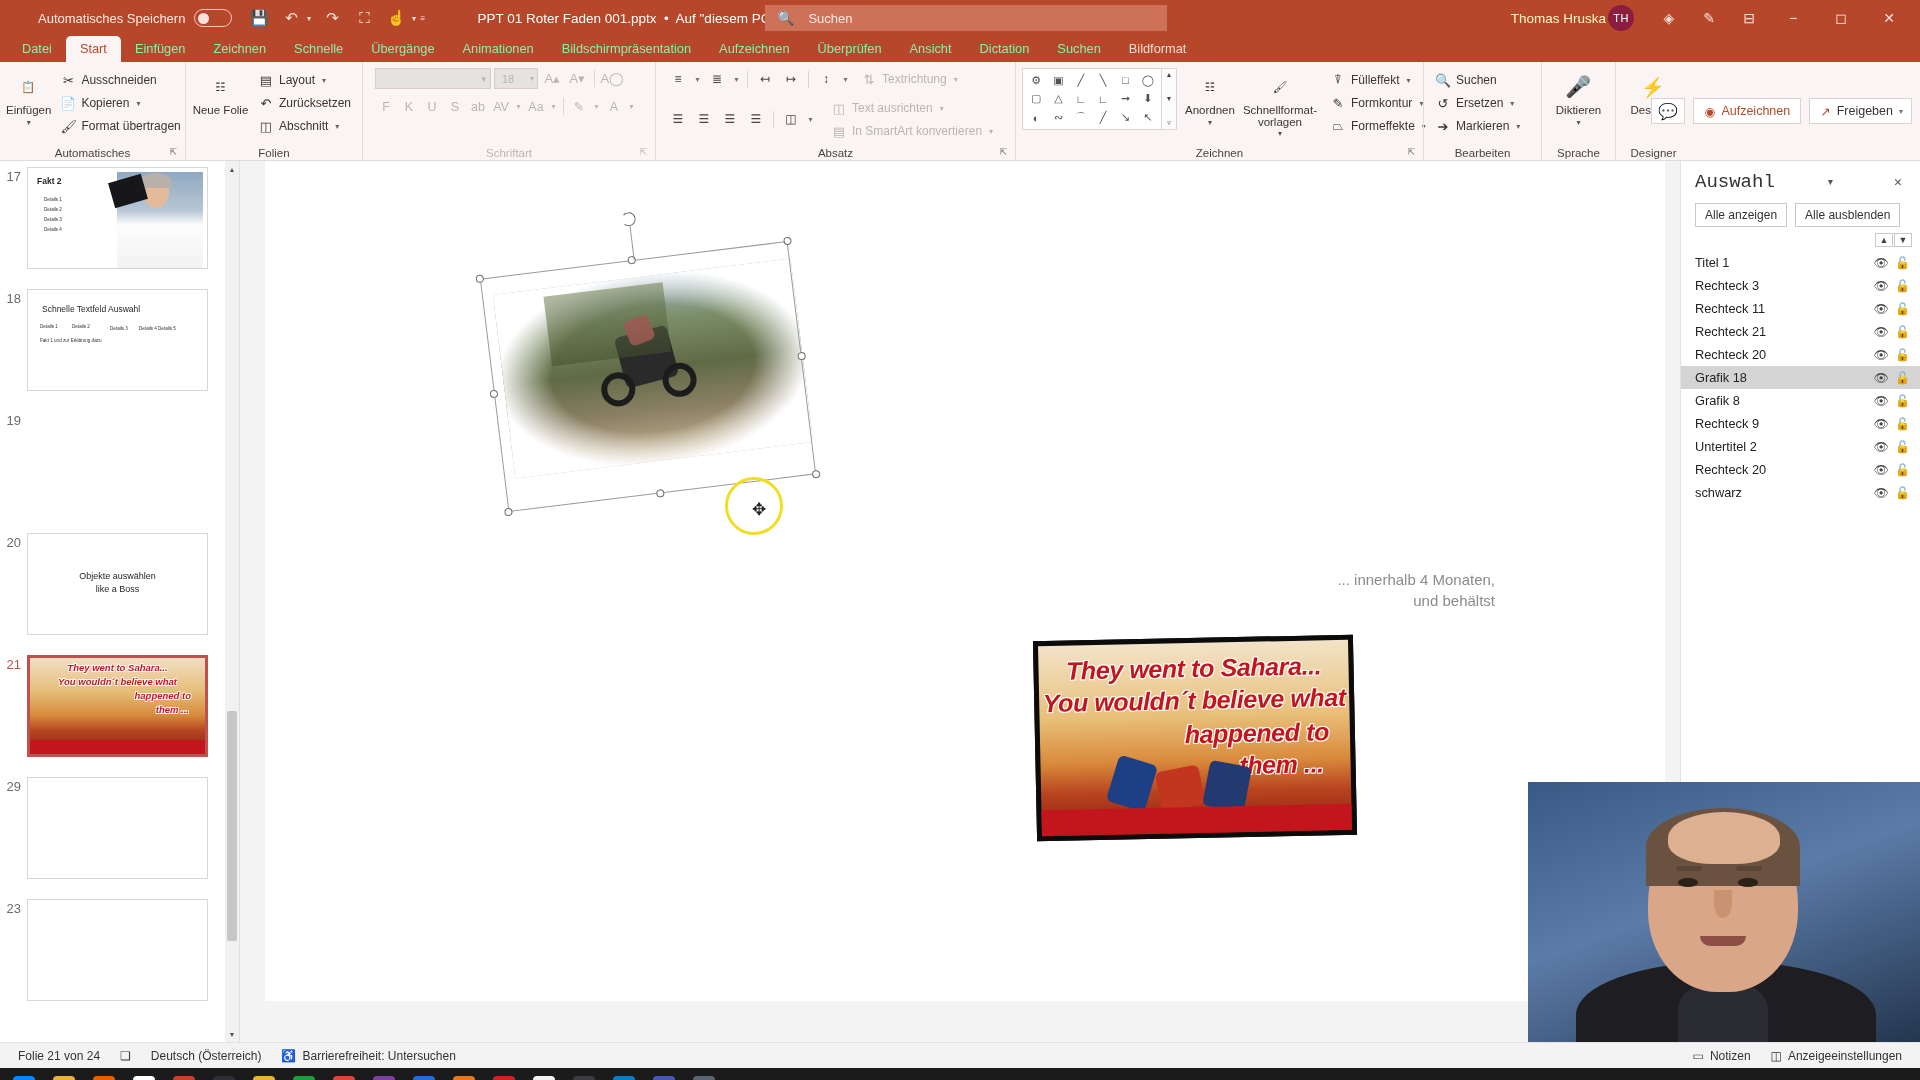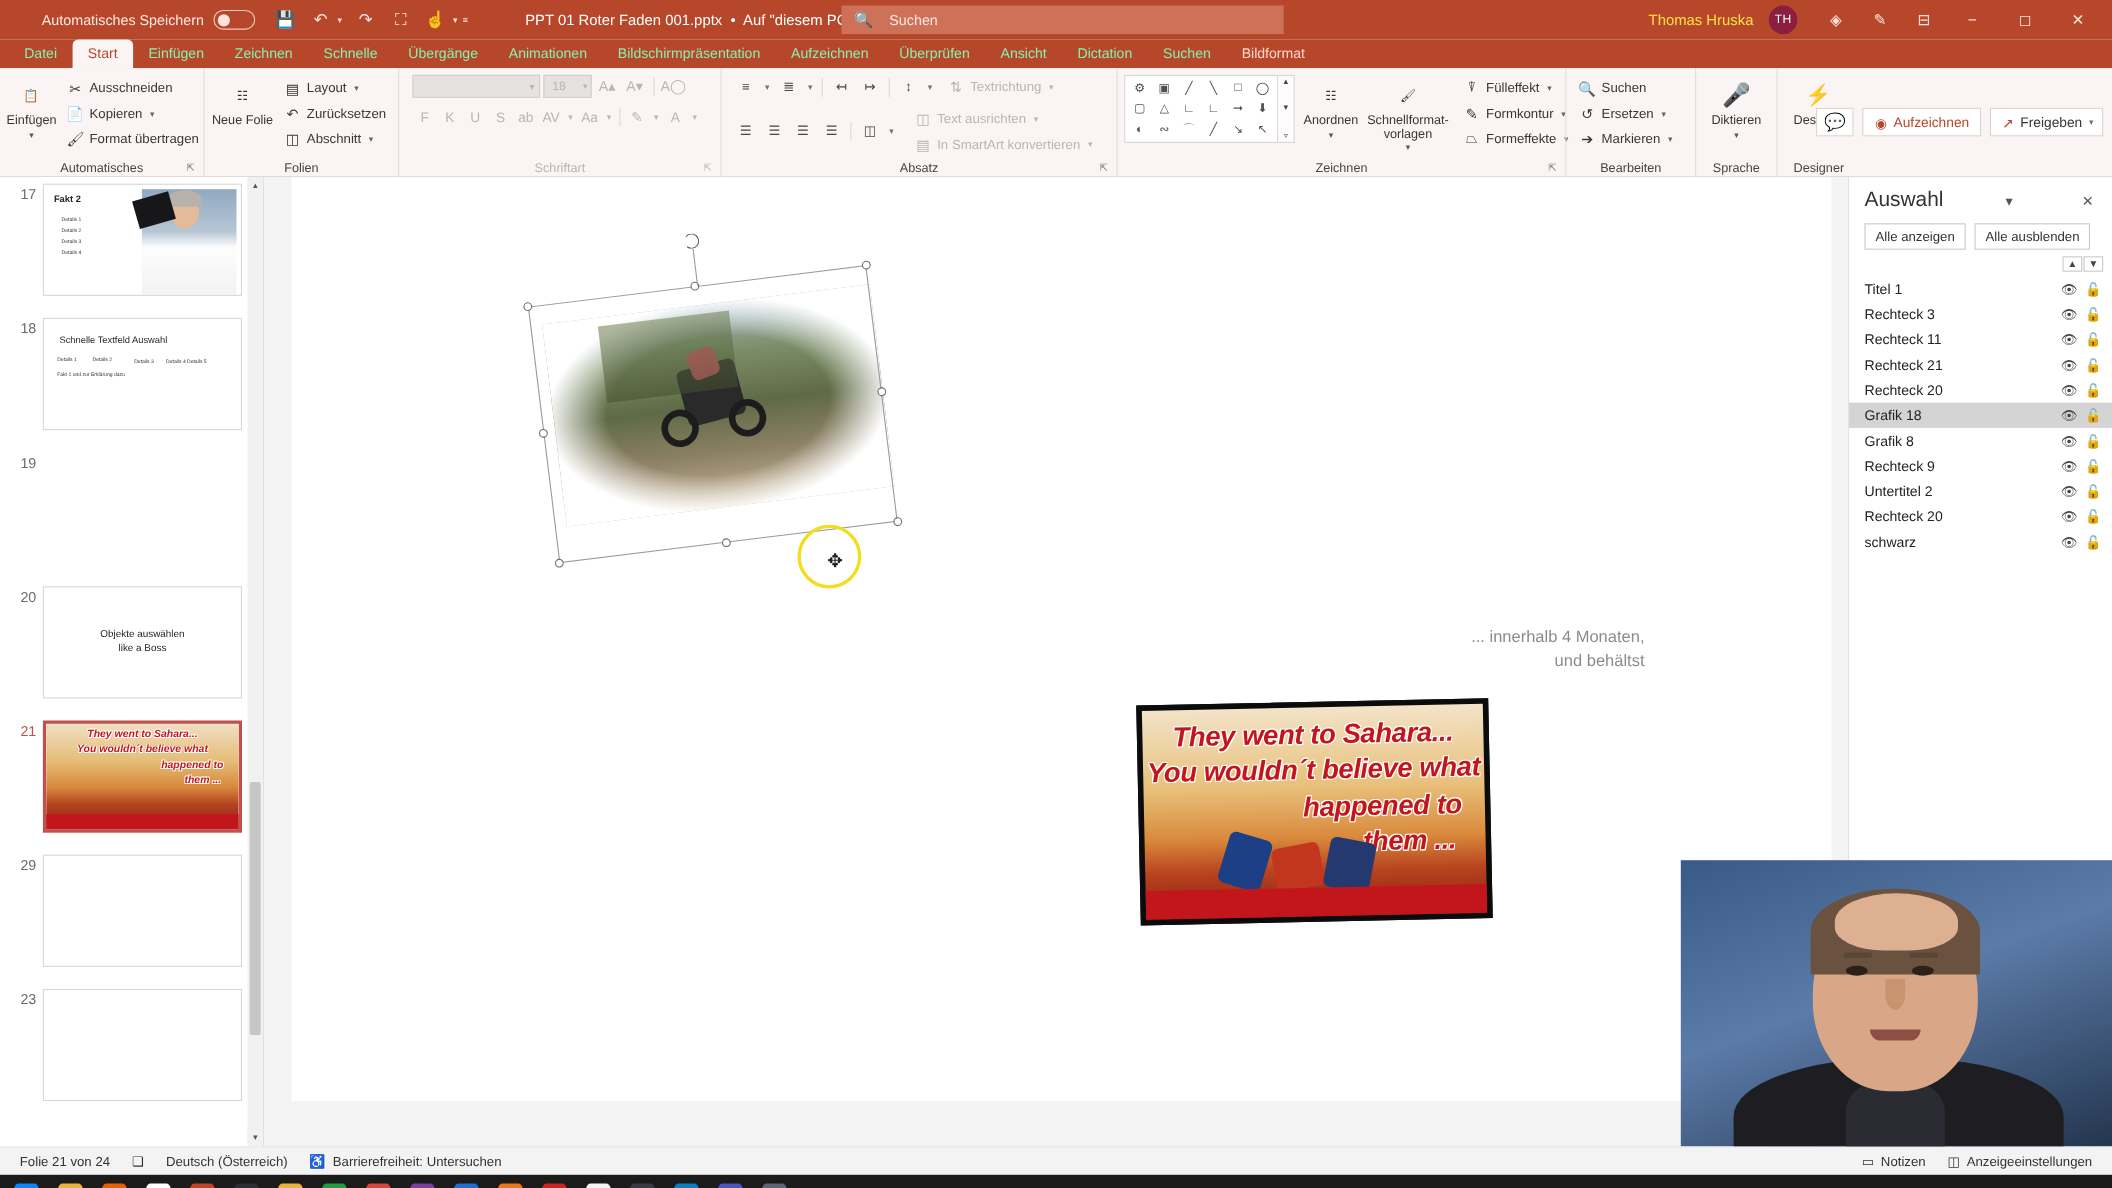--- a/index.html
+++ b/index.html
@@ -36,21 +36,21 @@
     margin-left: 48px; font-size: 13.5px; color: #ffffff; white-space: nowrap;
   }
   .tb-title-caret { font-size: 9px; color: #fbe3dc; margin-left: 7px; }
   .searchbox {
     position: absolute; left: 765px; top: 5px; width: 402px; height: 26px;
     background: #cd7159; display: flex; align-items: center; padding-left: 12px;
     color: #fde9e4; font-size: 13px; gap: 14px;
   }
   .searchbox .magn { font-size: 14px; }
   .tb-right { margin-left: auto; display: flex; align-items: center; gap: 2px; }
-  .tb-user { font-size: 13.5px; color: #fde047; margin-right: 12px; white-space: nowrap; }
+  .tb-user { font-size: 13.5px; color: #fef9c3; margin-right: 0; white-space: nowrap; }
   .avatar {
     width: 26px; height: 26px; border-radius: 50%; background: #8b1d3f; color: #fff;
     font-size: 11px; display: flex; align-items: center; justify-content: center;
     margin-right: 14px; letter-spacing: .3px;
   }
   .tb-btn {
     width: 38px; height: 30px; display: flex; align-items: center; justify-content: center;
     color: #fbe3dc; font-size: 14px;
   }
   .tb-btn.win { width: 46px; }
@@ -140,21 +140,21 @@
   }
 
   
   .main { display: flex; height: 881px; background: #f3f3f3; }
 
   
   .thumbpane {
     width: 240px; background: #ffffff; position: relative; overflow: hidden;
     border-right: 1px solid #e0e0e0;
   }
-  .thumbs { padding: 6px 0 0 0; margin-left: 12px; }
+  .thumbs { padding: 6px 0 0 0; }
   .thumbrow { display: flex; align-items: flex-start; height: 122px; padding-left: 3px; }
   .thumbnum { width: 24px; text-align: right; padding-right: 6px; font-size: 13px;
               color: #6b6b6b; padding-top: 2px; }
   .thumb {
     width: 181px; height: 102px; background: #fff; border: 1px solid #d8d8d8;
     position: relative; overflow: hidden;
   }
   .thumb.sel { border: 3px solid #c0504d; }
   .tslide-title { font-size: 8.5px; color: #262626; position: absolute; }
   .tbullet { font-size: 4.6px; color: #333; position: absolute; }
@@ -178,21 +178,21 @@
     border: 1px solid #6f6f6f; border-radius: 50%;
   }
   .rot-handle {
     position: absolute; width: 14px; height: 14px; border: 1.5px solid #5f5f5f;
     border-radius: 50%; border-left-color: transparent;
   }
 
   
   .selpane { width: 240px; background: #ffffff; border-left: 1px solid #e2e2e2;
              position: relative; }
-  .selpane-hdr { display: flex; align-items: center; height: 42px; padding: 0 10px 0 14px; }
+  .selpane-hdr { display: flex; align-items: center; height: 42px; padding: 0 10px 0 14px; font-family: Liberation Mono, monospace; }
   .selpane-title { font-size: 19px; color: #333; }
   .selpane-hdr .sp-ic { margin-left: auto; font-size: 13px; color: #555; width: 24px;
                         text-align: center; }
   .selpane-btns { display: flex; gap: 8px; padding: 0 10px 0 14px; }
   .sp-btn { border: 1px solid #c9c9c9; background: #fff; font-size: 12px; color: #333;
             padding: 3px 9px; height: 24px; white-space: nowrap; }
   .sp-reorder { display: flex; justify-content: flex-end; gap: 1px; padding: 6px 8px 2px 0; }
   .sp-reorder span { width: 18px; height: 14px; display: flex; align-items: center;
                      justify-content: center; font-size: 9px; color: #444; }
   .sp-list { padding-top: 2px; }

